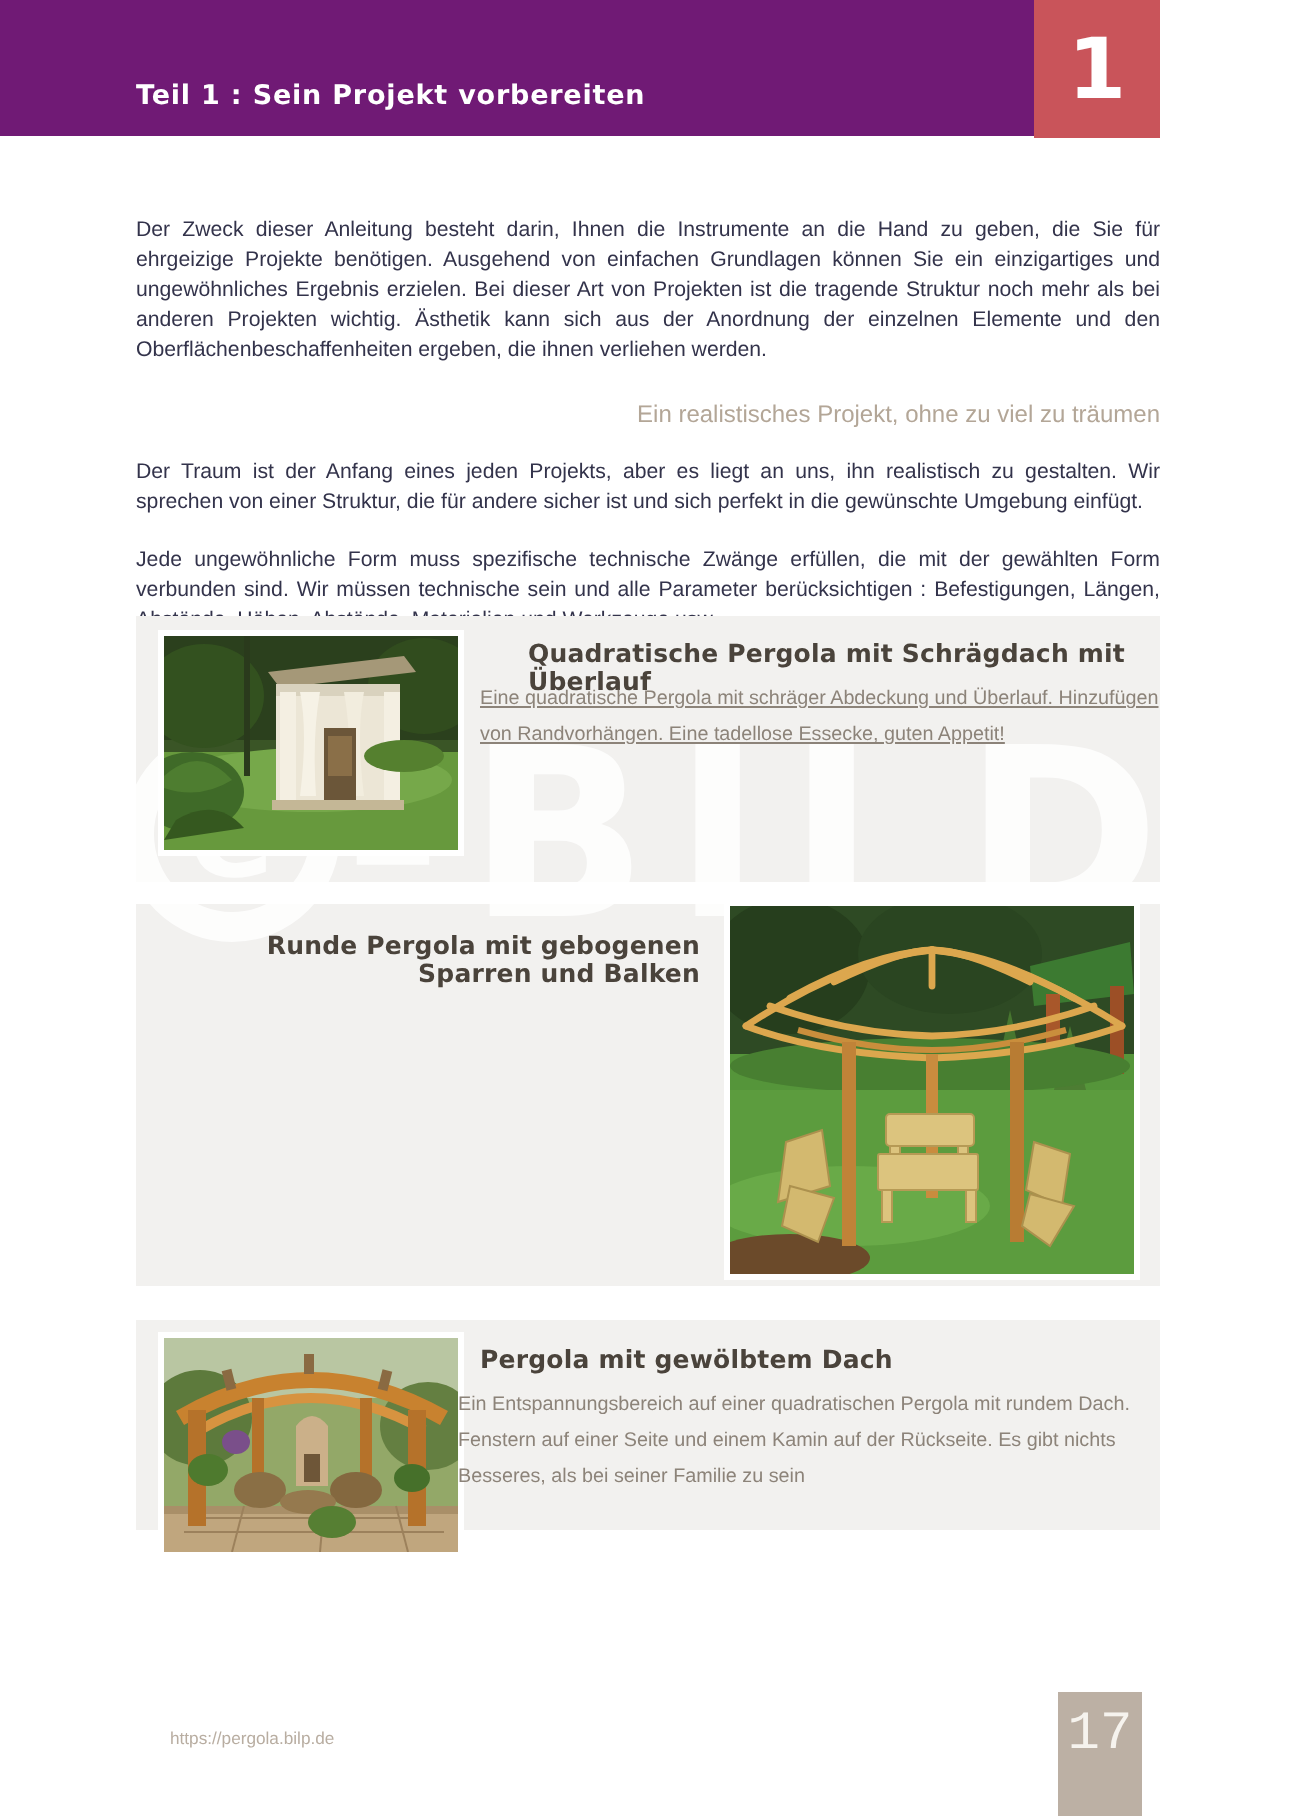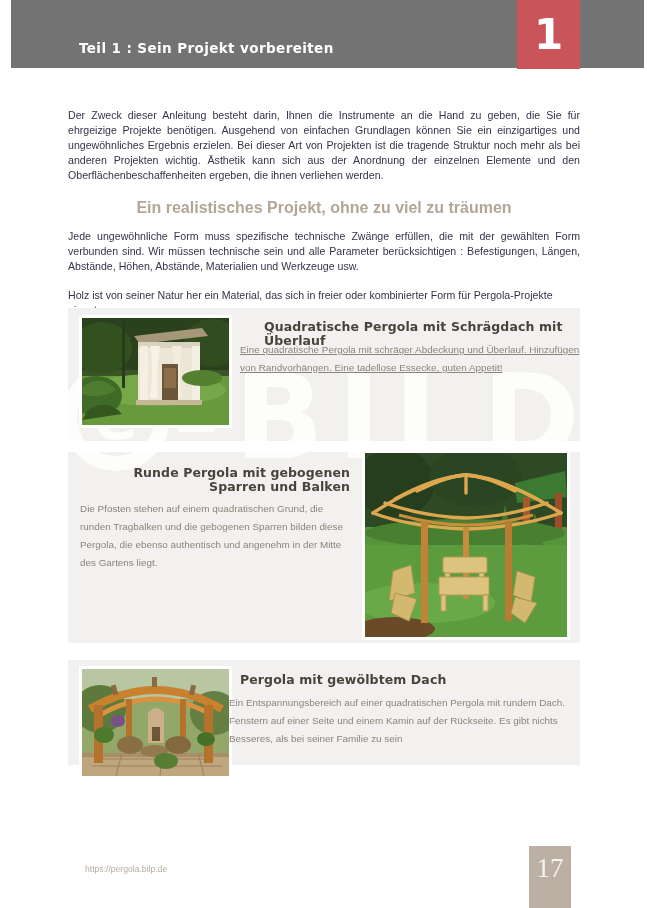--- a/index.html
+++ b/index.html
@@ -1,35 +1,35 @@
 <!DOCTYPE html>
 <html><head>
 <meta charset="utf-8">
 <style>
   html,body{margin:0;padding:0;background:#ffffff;}
   .page{
     position:relative;width:647px;height:908px;background:#ffffff;overflow:hidden;
     font-family:"Liberation Sans",sans-serif;
   }
   
-  .header-band{position:absolute;left:11px;top:0;width:633px;height:68px;background:#737373;}
+  .header-band{position:absolute;left:0;top:0;width:575px;height:68px;background:#701a75;}
   .header-title{
     position:absolute;left:68px;top:40px;color:#ffffff;font-size:13.5px;font-weight:bold;
     letter-spacing:.4px;font-family:"DejaVu Sans",sans-serif;
   }
   .chapter-box{
     position:absolute;left:517px;top:0;width:63px;height:69px;background:#c9545a;
     display:flex;align-items:center;justify-content:center;color:#ffffff;
     font-size:42px;font-weight:bold;font-family:"DejaVu Sans",sans-serif;
   }
   
   .intro{position:absolute;left:68px;top:94px;width:512px;color:#33334b;}
   .intro p{margin:14px 0 14px 0;font-size:10.6px;line-height:15px;text-align:justify;}
   .intro .subheading{
-    margin:17px 0 6px 0;color:#b3a697;font-size:16px;font-weight:bold;text-align:center;
+    margin:17px 0 6px 0;color:#b3a697;font-size:12px;font-weight:normal;text-align:right;
   }
   .intro .last{text-align:left;}
   
   .watermark{
     position:absolute;left:62px;top:356px;height:122px;display:flex;align-items:center;
     color:rgba(255,255,255,0.82);z-index:1;font-family:"DejaVu Sans",sans-serif;pointer-events:none;
   }
   .wm-circle{
     width:78px;height:78px;border:15px solid rgba(255,255,255,0.82);border-radius:50%;
     display:flex;align-items:center;justify-content:center;font-size:64px;font-weight:bold;line-height:1;
@@ -65,39 +65,40 @@
   .card3 .card-body{left:161px;top:34px;width:346px;}
   
   .footer-text{
     position:absolute;left:75px;top:864px;width:460px;color:#b8ada1;font-size:8.6px;line-height:11.5px;
   }
   .footer-text .bold{font-weight:bold;}
   .footer-text a{color:#b8ada1;text-decoration:none;padding-left:10px;}
   .page-number-box{
     position:absolute;left:529px;top:846px;width:42px;height:62px;background:#bcb0a4;
     color:#f6f3ee;font-size:27px;display:flex;justify-content:center;align-items:flex-start;
-    padding-top:0;box-sizing:border-box;font-family:Liberation Serif, serif;
+    padding-top:0;box-sizing:border-box;font-family:Liberation Mono, monospace;
   }
   .page-number-box span{margin-top:7px;}
 </style>
 </head>
 <body>
 
 <div class="page">
 
   <div class="header-band">
     <div class="header-title">Teil 1 : Sein Projekt vorbereiten</div>
   </div>
   <div class="chapter-box">
     <span>1</span>
   </div>
 
   <div class="intro">
     <p>Der Zweck dieser Anleitung besteht darin, Ihnen die Instrumente an die Hand zu geben, die Sie für ehrgeizige Projekte benötigen. Ausgehend von einfachen Grundlagen können Sie ein einzigartiges und ungewöhnliches Ergebnis erzielen. Bei dieser Art von Projekten ist die tragende Struktur noch mehr als bei anderen Projekten wichtig. Ästhetik kann sich aus der Anordnung der einzelnen Elemente und den Oberflächenbeschaffenheiten ergeben, die ihnen verliehen werden.</p>
     <p class="subheading">Ein realistisches Projekt, ohne zu viel zu träumen</p>
+    <p>Der Traum ist der Anfang eines jeden Projekts, aber es liegt an uns, ihn realistisch zu gestalten. Wir sprechen von einer Struktur, die für andere sicher ist und sich perfekt in die gewünschte Umgebung einfügt.</p>
     <p>Jede ungewöhnliche Form muss spezifische technische Zwänge erfüllen, die mit der gewählten Form verbunden sind. Wir müssen technische sein und alle Parameter berücksichtigen : Befestigungen, Längen, Abstände, Höhen, Abstände, Materialien und Werkzeuge usw.</p>
     <p class="last">Holz ist von seiner Natur her ein Material, das sich in freier oder kombinierter Form für Pergola-Projekte eignet.</p>
   </div>
 
   <div class="watermark">
     <span class="wm-circle">e</span>
     <span class="wm-text">-BILD</span>
   </div>
 
   <div class="card card1">
@@ -127,21 +128,20 @@
         <path d="M6 92 q20 -12 34 4 l-40 6 z" fill="#35581f"></path>
         <ellipse cx="120" cy="60" rx="20" ry="8" fill="#55802f"></ellipse>
       </svg>
     </div>
     <div class="card-title">Quadratische Pergola mit Schrägdach mit Überlauf</div>
     <div class="card-body">Eine quadratische Pergola mit schräger Abdeckung und Überlauf. Hinzufügen von Randvorhängen. Eine tadellose Essecke, guten Appetit!</div>
   </div>
 
   <div class="card card2">
     <div class="card-title">Runde Pergola mit gebogenen Sparren und Balken</div>
-    <div class="card-body">Die Pfosten stehen auf einem quadratischen Grund, die runden Tragbalken und die gebogenen Sparren bilden diese Pergola, die ebenso authentisch und angenehm in der Mitte des Gartens liegt.</div>
     <div class="photo">
       <svg viewBox="0 0 202 184" preserveAspectRatio="none">
         <rect width="202" height="184" fill="#55953a"></rect>
         <rect width="202" height="74" fill="#2e4a24"></rect>
         <ellipse cx="30" cy="30" rx="40" ry="34" fill="#263e1d"></ellipse>
         <ellipse cx="110" cy="24" rx="46" ry="30" fill="#2a4521"></ellipse>
 
         <polygon points="150,30 200,18 202,44 152,50" fill="#3c7a31"></polygon>
         <rect x="158" y="44" width="7" height="40" fill="#a8572a"></rect>
         <rect x="190" y="40" width="7" height="44" fill="#9c4f26"></rect>

